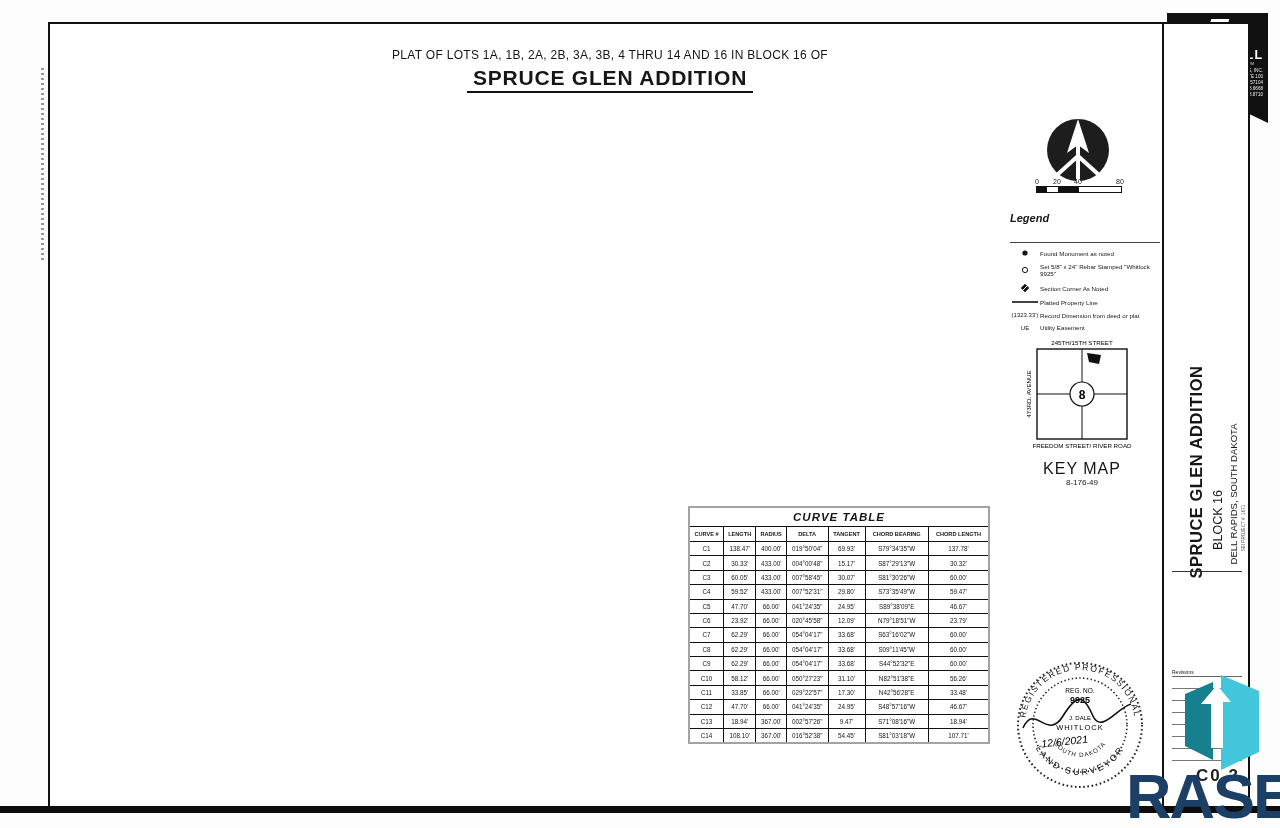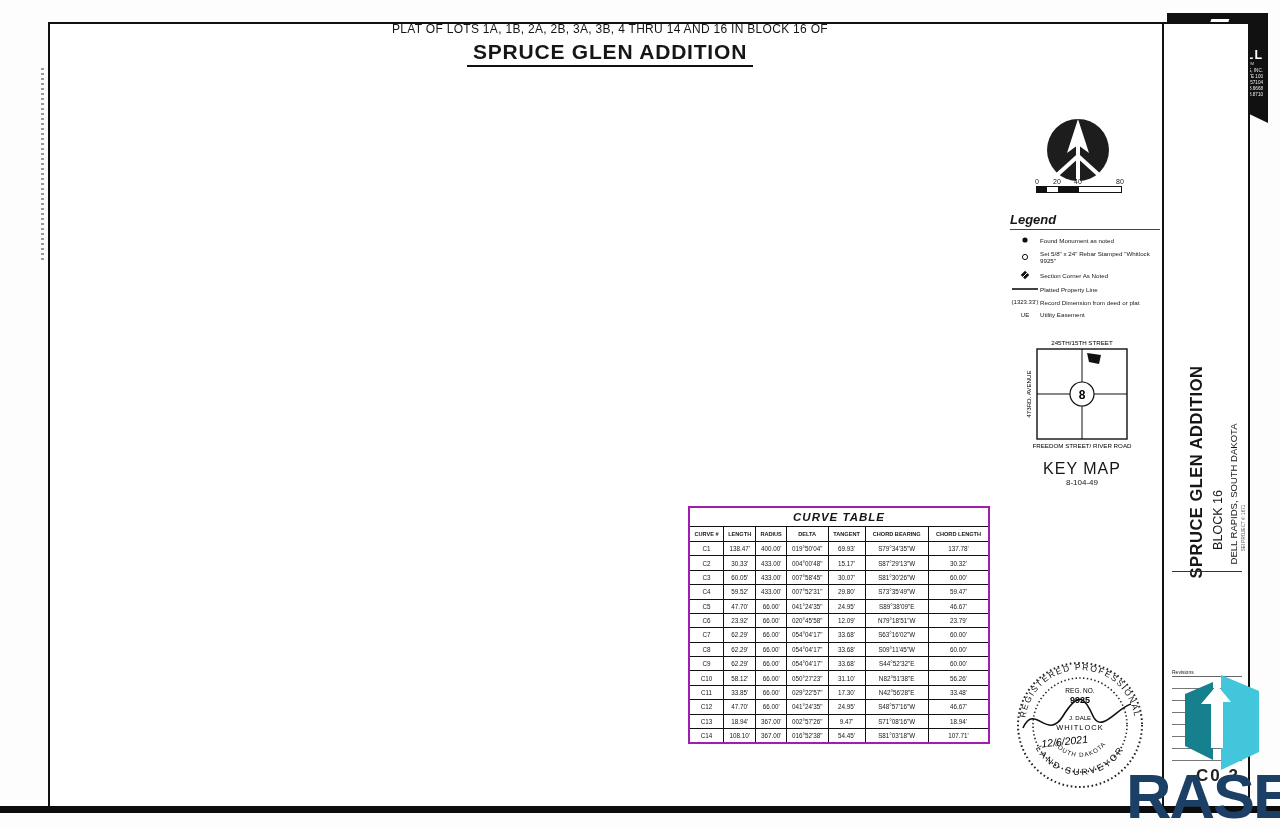--- a/index.html
+++ b/index.html
@@ -6,49 +6,49 @@
   body{width:1280px;height:828px;position:relative;overflow:hidden;background:#fdfdfd;
        font-family:"Liberation Sans",sans-serif;color:#161616;}
   .abs{position:absolute;}
   
   #frame{left:48px;top:22px;width:1112px;height:782px;border:2.5px solid #111;background:#fff;}
   #sidebar{left:1162px;top:22px;width:84px;height:782px;border:2px solid #111;background:#fff;}
   #bottom-bar{left:0;top:806px;width:1280px;height:7px;background:#0d0d0d;}
   #margin-stamp{left:41px;top:68px;width:3px;height:195px;
      background:repeating-linear-gradient(180deg,#9a9a9a 0 2px,transparent 2px 5px);}
   
-  #titleblock{left:160px;top:22px;width:900px;text-align:center;}
+  #titleblock{left:160px;top:48px;width:900px;text-align:center;}
   #titleblock .t1{font-size:12px;letter-spacing:.3px;}
   #titleblock .t2{font-size:21px;font-weight:bold;letter-spacing:.8px;display:inline-block;
       border-bottom:2px solid #111;padding:2px 6px 1px;margin:2px 0 3px;}
   #titleblock .t3{font-size:11.5px;}
   
   #banner{left:1167px;top:13px;width:101px;height:110px;background:#111;
       clip-path:polygon(0 0,100% 0,100% 100%,0 56%);color:#fff;text-align:center;}
   #banner .nm{font-size:12.5px;font-weight:bold;letter-spacing:1.5px;margin-top:1px;}
   #banner .url{font-size:3.6px;letter-spacing:.4px;color:#ddd;}
   #banner .adr{font-size:4.6px;line-height:6px;text-align:right;padding-right:5px;margin-top:2px;color:#eee;}
   
   #scalebar{left:1036px;top:178px;width:86px;}
   #scalebar .ticks{position:relative;height:8px;font-size:7px;}
   #scalebar .ticks span{position:absolute;transform:translateX(-50%);}
   #scalebar .bar{height:5px;border:1px solid #111;display:flex;}
   #scalebar .bar i{display:block;height:100%;}
   
   #legend{left:1010px;top:212px;width:150px;}
-  #legend h3{margin:0 0 2px;font-size:13px;font-style:italic;font-weight:bold;
-      border-bottom:1.5px solid #444;padding-bottom:2px;}
+  #legend h3{margin:0 0 2px;font-size:11px;font-style:italic;font-weight:bold;
+      border-bottom:1.5px solid #444;padding-bottom:18px;}
   .lrow{display:flex;align-items:center;margin-top:5.5px;}
   .lsym{width:30px;flex:0 0 30px;text-align:center;font-size:6px;}
   .ltext{font-size:6.2px;}
   
   #keymap{left:1023px;top:336px;width:118px;text-align:center;}
   
   #curvetable{left:688px;top:506px;width:302px;background:#fff;}
-  #curvetable table{border-collapse:collapse;width:100%;border:2px solid #a21caf;}
+  #curvetable table{border-collapse:collapse;width:100%;border:2px solid #a3a3a3;}
   #curvetable .cap{font-style:italic;font-weight:bold;font-size:11.5px;text-align:center;
       border:1px solid #111;padding:3px 0;letter-spacing:1px;}
   #curvetable th{font-size:5.6px;border:1px solid #111;padding:4px 1px;}
   #curvetable td{font-size:6.3px;border:1px solid #111;text-align:center;padding:3.2px 1px;}
   
   .vtext{position:absolute;white-space:nowrap;transform:translate(-50%,-50%) rotate(-90deg);}
   #sb-title{font-size:16.5px;font-weight:bold;letter-spacing:.5px;}
   #sb-block{font-size:12.5px;}
   #sb-city{font-size:9.5px;}
   #sb-proj{font-size:4.6px;color:#555;}
@@ -481,21 +481,21 @@
     <rect x="14" y="13" width="90" height="90" fill="none" stroke="#111" stroke-width="1.4"></rect>
     <line x1="59" y1="13" x2="59" y2="103" stroke="#111" stroke-width="1"></line>
     <line x1="14" y1="58" x2="104" y2="58" stroke="#111" stroke-width="1"></line>
     <path d="M64,17 L78,19 L76,28 L66,26 Z" fill="#111"></path>
     <circle cx="59" cy="58" r="12" fill="#fff" stroke="#111" stroke-width="1.2"></circle>
     <text x="59" y="62.5" font-size="12" font-weight="bold" text-anchor="middle">8</text>
     <text x="8" y="58" font-size="6.2" text-anchor="middle" transform="rotate(-90,8,58)">473RD. AVENUE</text>
     <text x="59" y="112" font-size="6.2" text-anchor="middle">FREEDOM STREET/ RIVER ROAD</text>
   </svg>
   <div style="font-size:16px;font-weight:normal;letter-spacing:1px;margin-top:2px">KEY MAP</div>
-  <div style="font-size:8px">8-104-49</div>
+  <div style="font-size:8px">8-176-49</div>
 </div>
 
 <div class="abs" id="curvetable">
   <table>
     <thead>
       <tr>
           <th class="cap" colspan="7">CURVE TABLE</th>
         </tr>
       <tr id="ct-headrow">
           <th>CURVE #</th>

